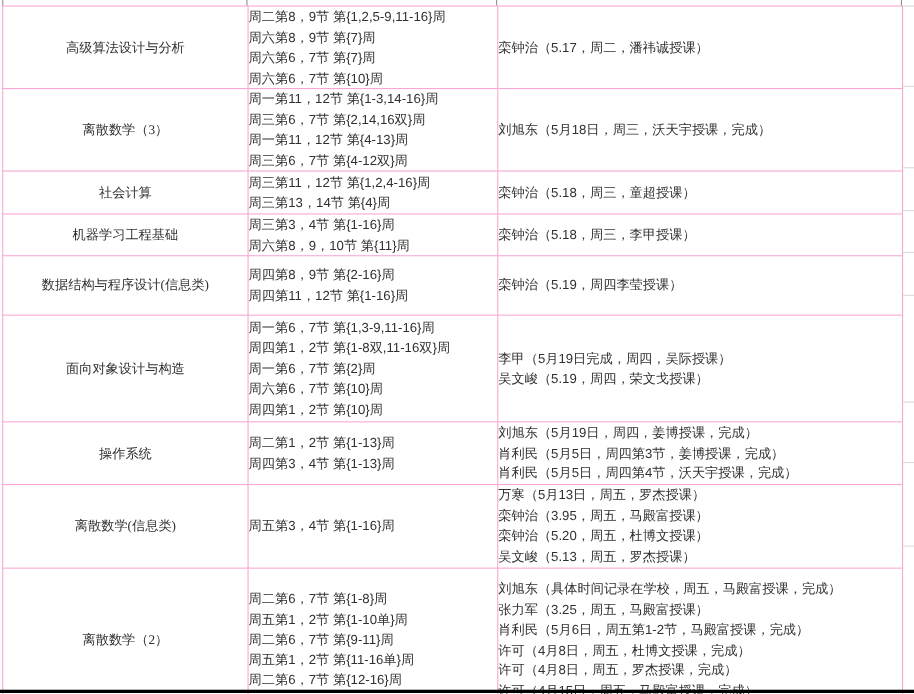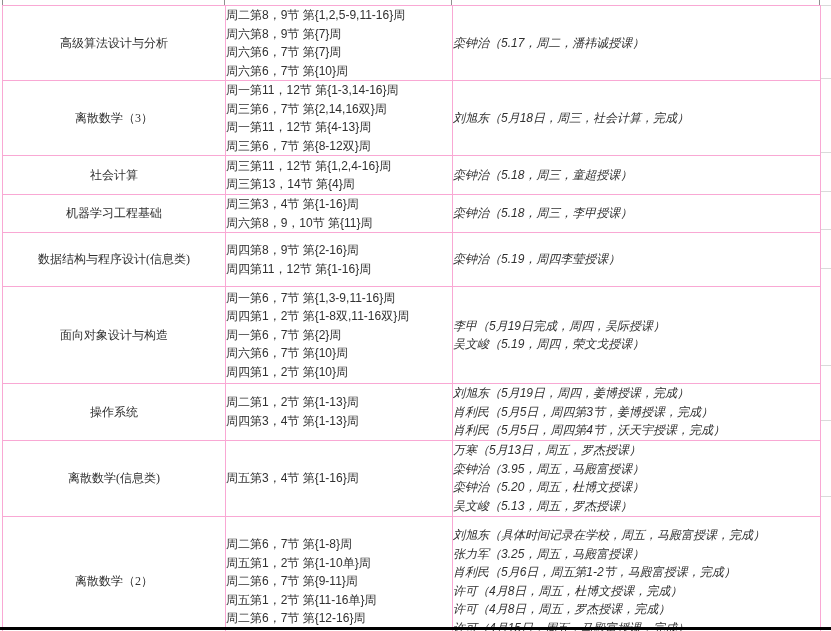--- a/index.html
+++ b/index.html
@@ -27,21 +27,21 @@
     border: 1px solid #f9a8d4;
     font-size: 12px;
     line-height: 18.5px;
     vertical-align: middle;
     overflow: hidden;
     padding: 0;
   }
   td.c1 { text-align: center; font-family: Liberation Serif, serif; }
   td.c2, td.c3 { padding-left: 6px; padding-right: 3px; }
   .sched-line { white-space: nowrap; }
-  .teacher-line { white-space: normal; font-style: italic; }
+  .teacher-line { white-space: normal; }
   .bottom-bar {
     position: absolute;
     left: 0;
     width: 831px;
     height: 3px;
     background: #000000;
   }
   .edge-line {
     position: absolute;
     left: 821px;
@@ -82,24 +82,24 @@
         </td>
   </tr>
       <tr style="height: 74px;">
     <td class="c1">
       <div class="course-name">离散数学（3）</div>
     </td>
     <td class="c2">
           <div class="sched-line">周一第11，12节 第{1-3,14-16}周</div>
           <div class="sched-line">周三第6，7节 第{2,14,16双}周</div>
           <div class="sched-line">周一第11，12节 第{4-13}周</div>
-          <div class="sched-line">周三第6，7节 第{8-12双}周</div>
-        </td>
-    <td class="c3">
-          <div class="teacher-line">刘旭东（5月18日，周三，社会计算，完成）</div>
+          <div class="sched-line">周三第6，7节 第{4-12双}周</div>
+        </td>
+    <td class="c3">
+          <div class="teacher-line">刘旭东（5月18日，周三，沃天宇授课，完成）</div>
         </td>
   </tr>
       <tr style="height: 39px;">
     <td class="c1">
       <div class="course-name">社会计算</div>
     </td>
     <td class="c2">
           <div class="sched-line">周三第11，12节 第{1,2,4-16}周</div>
           <div class="sched-line">周三第13，14节 第{4}周</div>
         </td>

